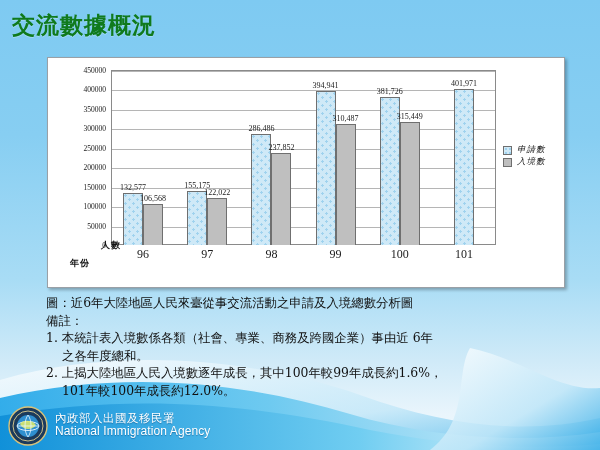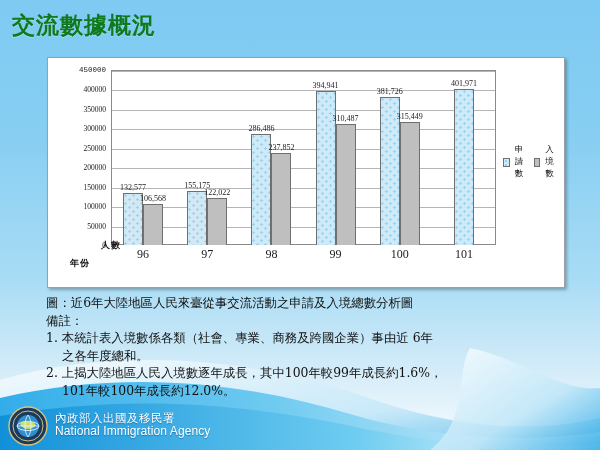--- a/index.html
+++ b/index.html
@@ -175,21 +175,22 @@
     font-size: 12px;
     color: #1a1a1a;
     font-family: "Liberation Serif", serif;
   }
 
   .legend {
     position: absolute;
     left: 455px;
     top: 86px;
     display: flex;
-    flex-direction: row;
+    flex-direction: column;
+    font-style: italic;
   }
 
   .legend-item {
     display: flex;
     align-items: center;
     gap: 5px;
   }
 
   .legend-swatch {
     width: 9px;
@@ -292,21 +293,21 @@
     <path d="M470,8 C520,18 560,52 600,48 L600,110 L430,110 C470,80 455,34 470,8 Z" fill="url(#w3)" opacity="0.85"></path>
   </svg>
 </div>
 
 <div class="slide-title">交流數據概況</div>
 
 <div class="chart-panel">
   <div class="plot-wrap">
 
     <div class="ytick-col">
-        <div class="ytick" style="top: 0px; font-family: Liberation Mono, monospace;">450000</div>
+        <div class="ytick" style="top: 0px;">450000</div>
         <div class="ytick" style="top: 19.4444px;">400000</div>
         <div class="ytick" style="top: 38.8889px;">350000</div>
         <div class="ytick" style="top: 58.3333px;">300000</div>
         <div class="ytick" style="top: 77.7778px;">250000</div>
         <div class="ytick" style="top: 97.2222px;">200000</div>
         <div class="ytick" style="top: 116.667px;">150000</div>
         <div class="ytick" style="top: 136.111px;">100000</div>
         <div class="ytick" style="top: 155.556px;">50000</div>
         <div class="ytick" style="top: 175px;">0</div>
       </div>

